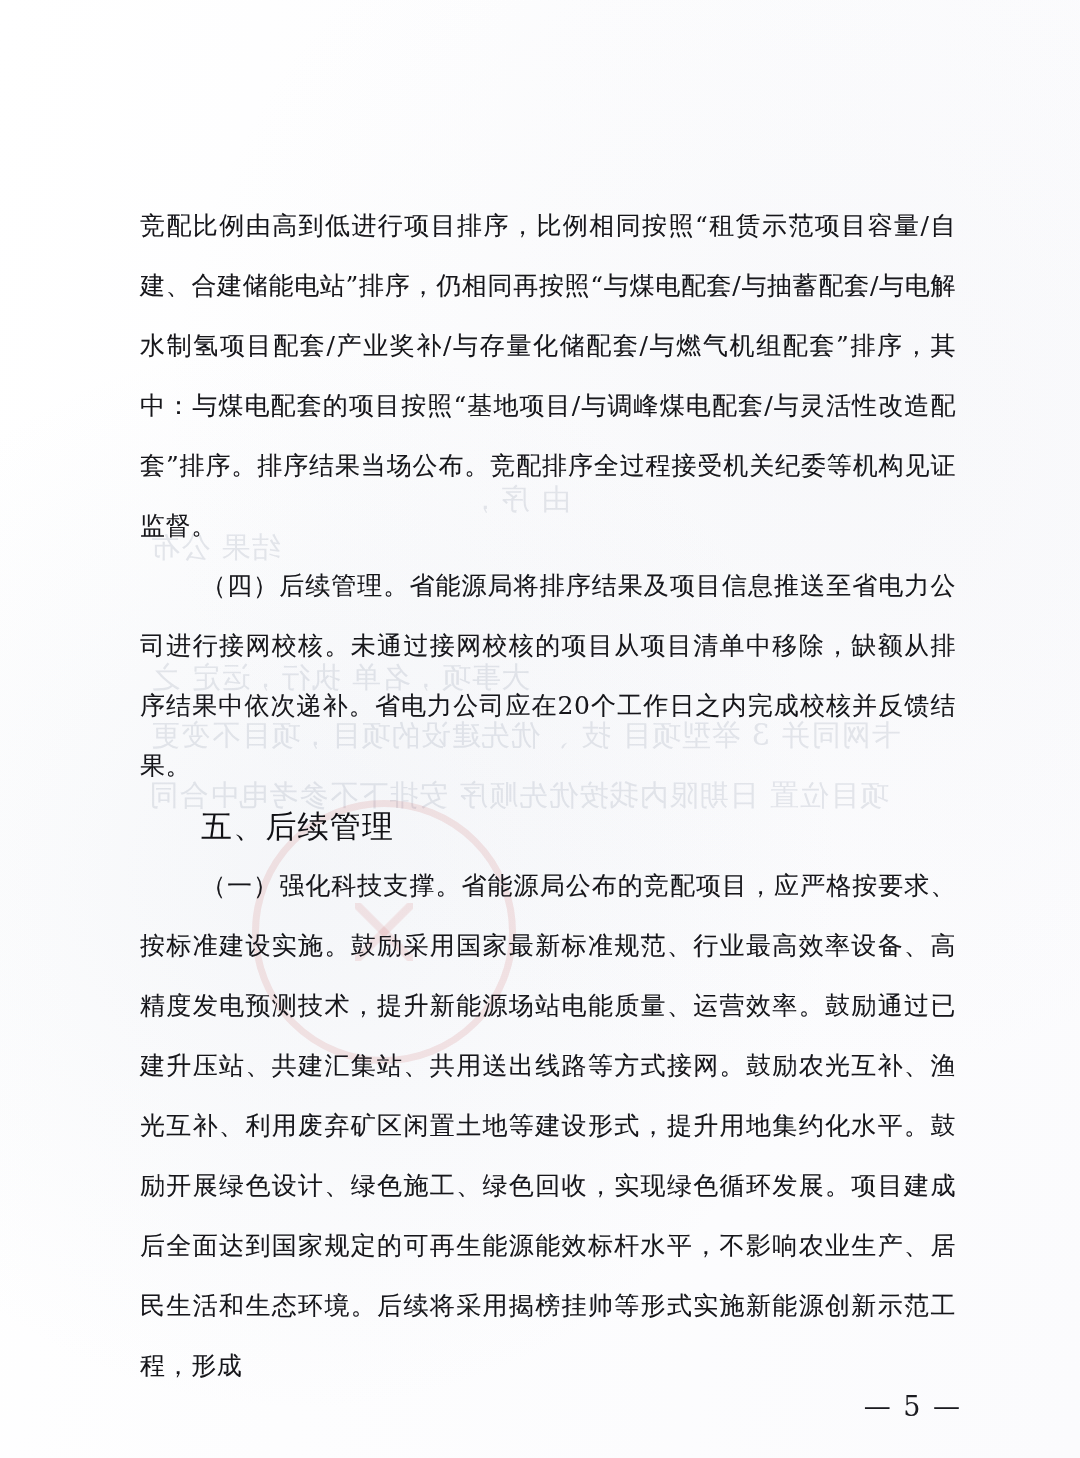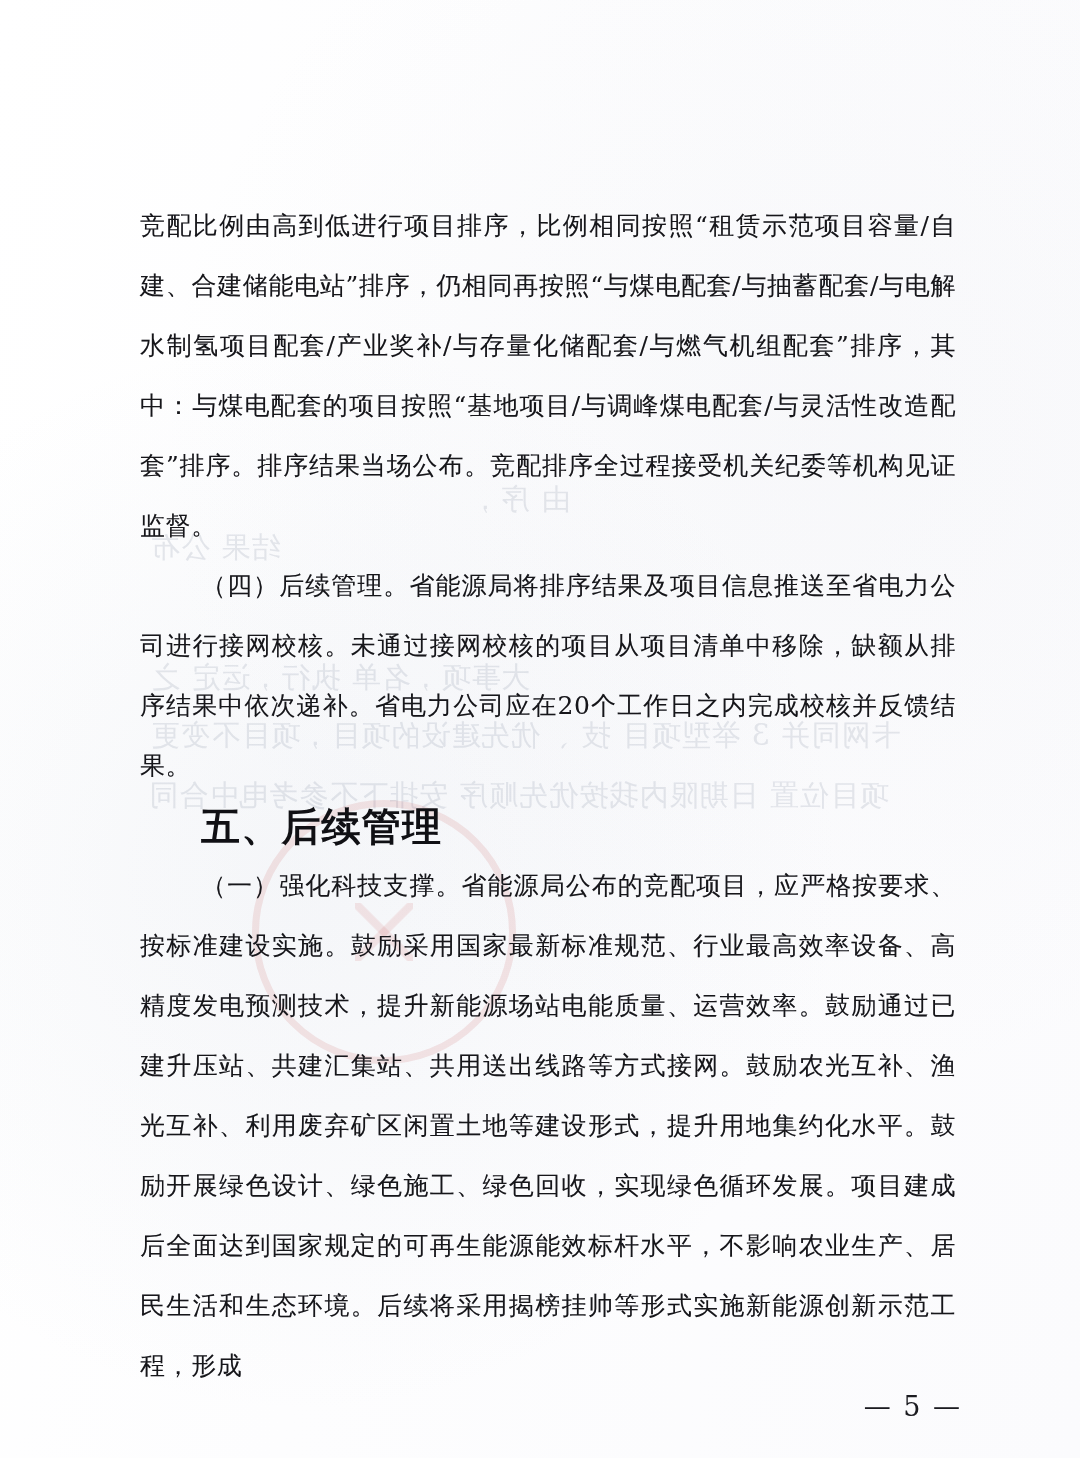--- a/index.html
+++ b/index.html
@@ -38,23 +38,23 @@
     text-align: justify;
     text-justify: inter-character;
     color: #16161a;
     text-shadow: 0 0 0.6px rgba(20,20,30,0.25);
   }
   p.indent {
     text-indent: 61px;
   }
   h2.section {
     margin: 0;
-    font-size: 39px;
+    font-size: 31px;
     line-height: 60px;
-    font-weight: bold;
+    font-weight: normal;
     text-indent: 61px;
     letter-spacing: 1.2px;
     color: #101014;
   }
   
   .bleed {
     position: absolute;
     color: rgba(110,125,150,0.17);
     font-size: 29px;
     line-height: 58px;

